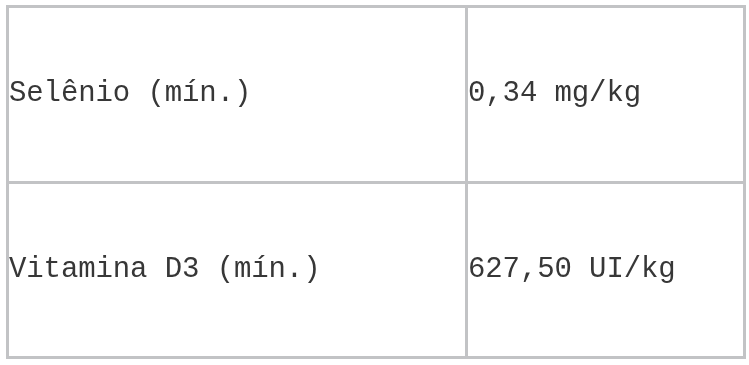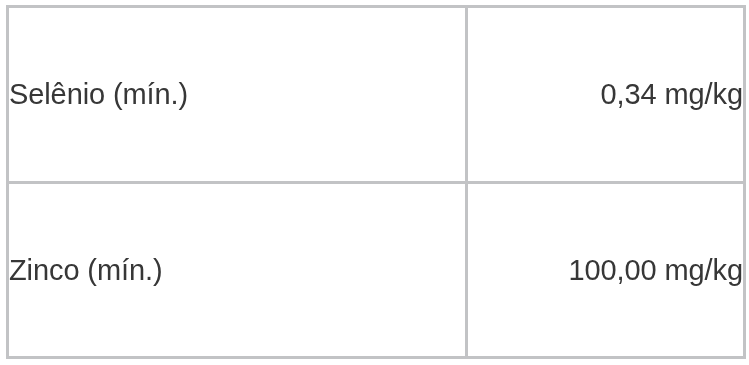--- a/index.html
+++ b/index.html
@@ -42,53 +42,54 @@
     border: 3px solid #c2c3c5;
     padding: 0;
     background: #ffffff;
     color: #373737;
     font-size: 29px;
     font-weight: 400;
     line-height: 1.05;
     vertical-align: middle;
     white-space: nowrap;
     overflow: hidden;
+    font-family: Liberation Mono, monospace;
   }
 
   td.cell-nutrient {
     text-align: left;
     padding-left: 16px;
     letter-spacing: -0.1px;
   }
 
   td.cell-value {
-    text-align: right;
+    text-align: left;
     letter-spacing: -0.1px;
   }
 </style>
 </head>
 <body>
 
 <div id="nutrition-table-wrap">
   <table class="nutrition-table">
     <colgroup>
       <col class="col-nutrient">
       <col class="col-value">
     </colgroup>
     <tbody>
 
       <tr>
         <td class="cell-nutrient">Selênio (mín.)</td>
         <td class="cell-value">0,34 mg/kg</td>
       </tr>
 
-      <tr>
-        <td class="cell-nutrient">Zinco (mín.)</td>
-        <td class="cell-value">100,00 mg/kg</td>
-      </tr>
 
 
 
+      <tr>
+        <td class="cell-nutrient">Vitamina D3 (mín.)</td>
+        <td class="cell-value">627,50 UI/kg</td>
+      </tr>
 
 
     </tbody>
   </table>
 </div>
 
 </body></html>

